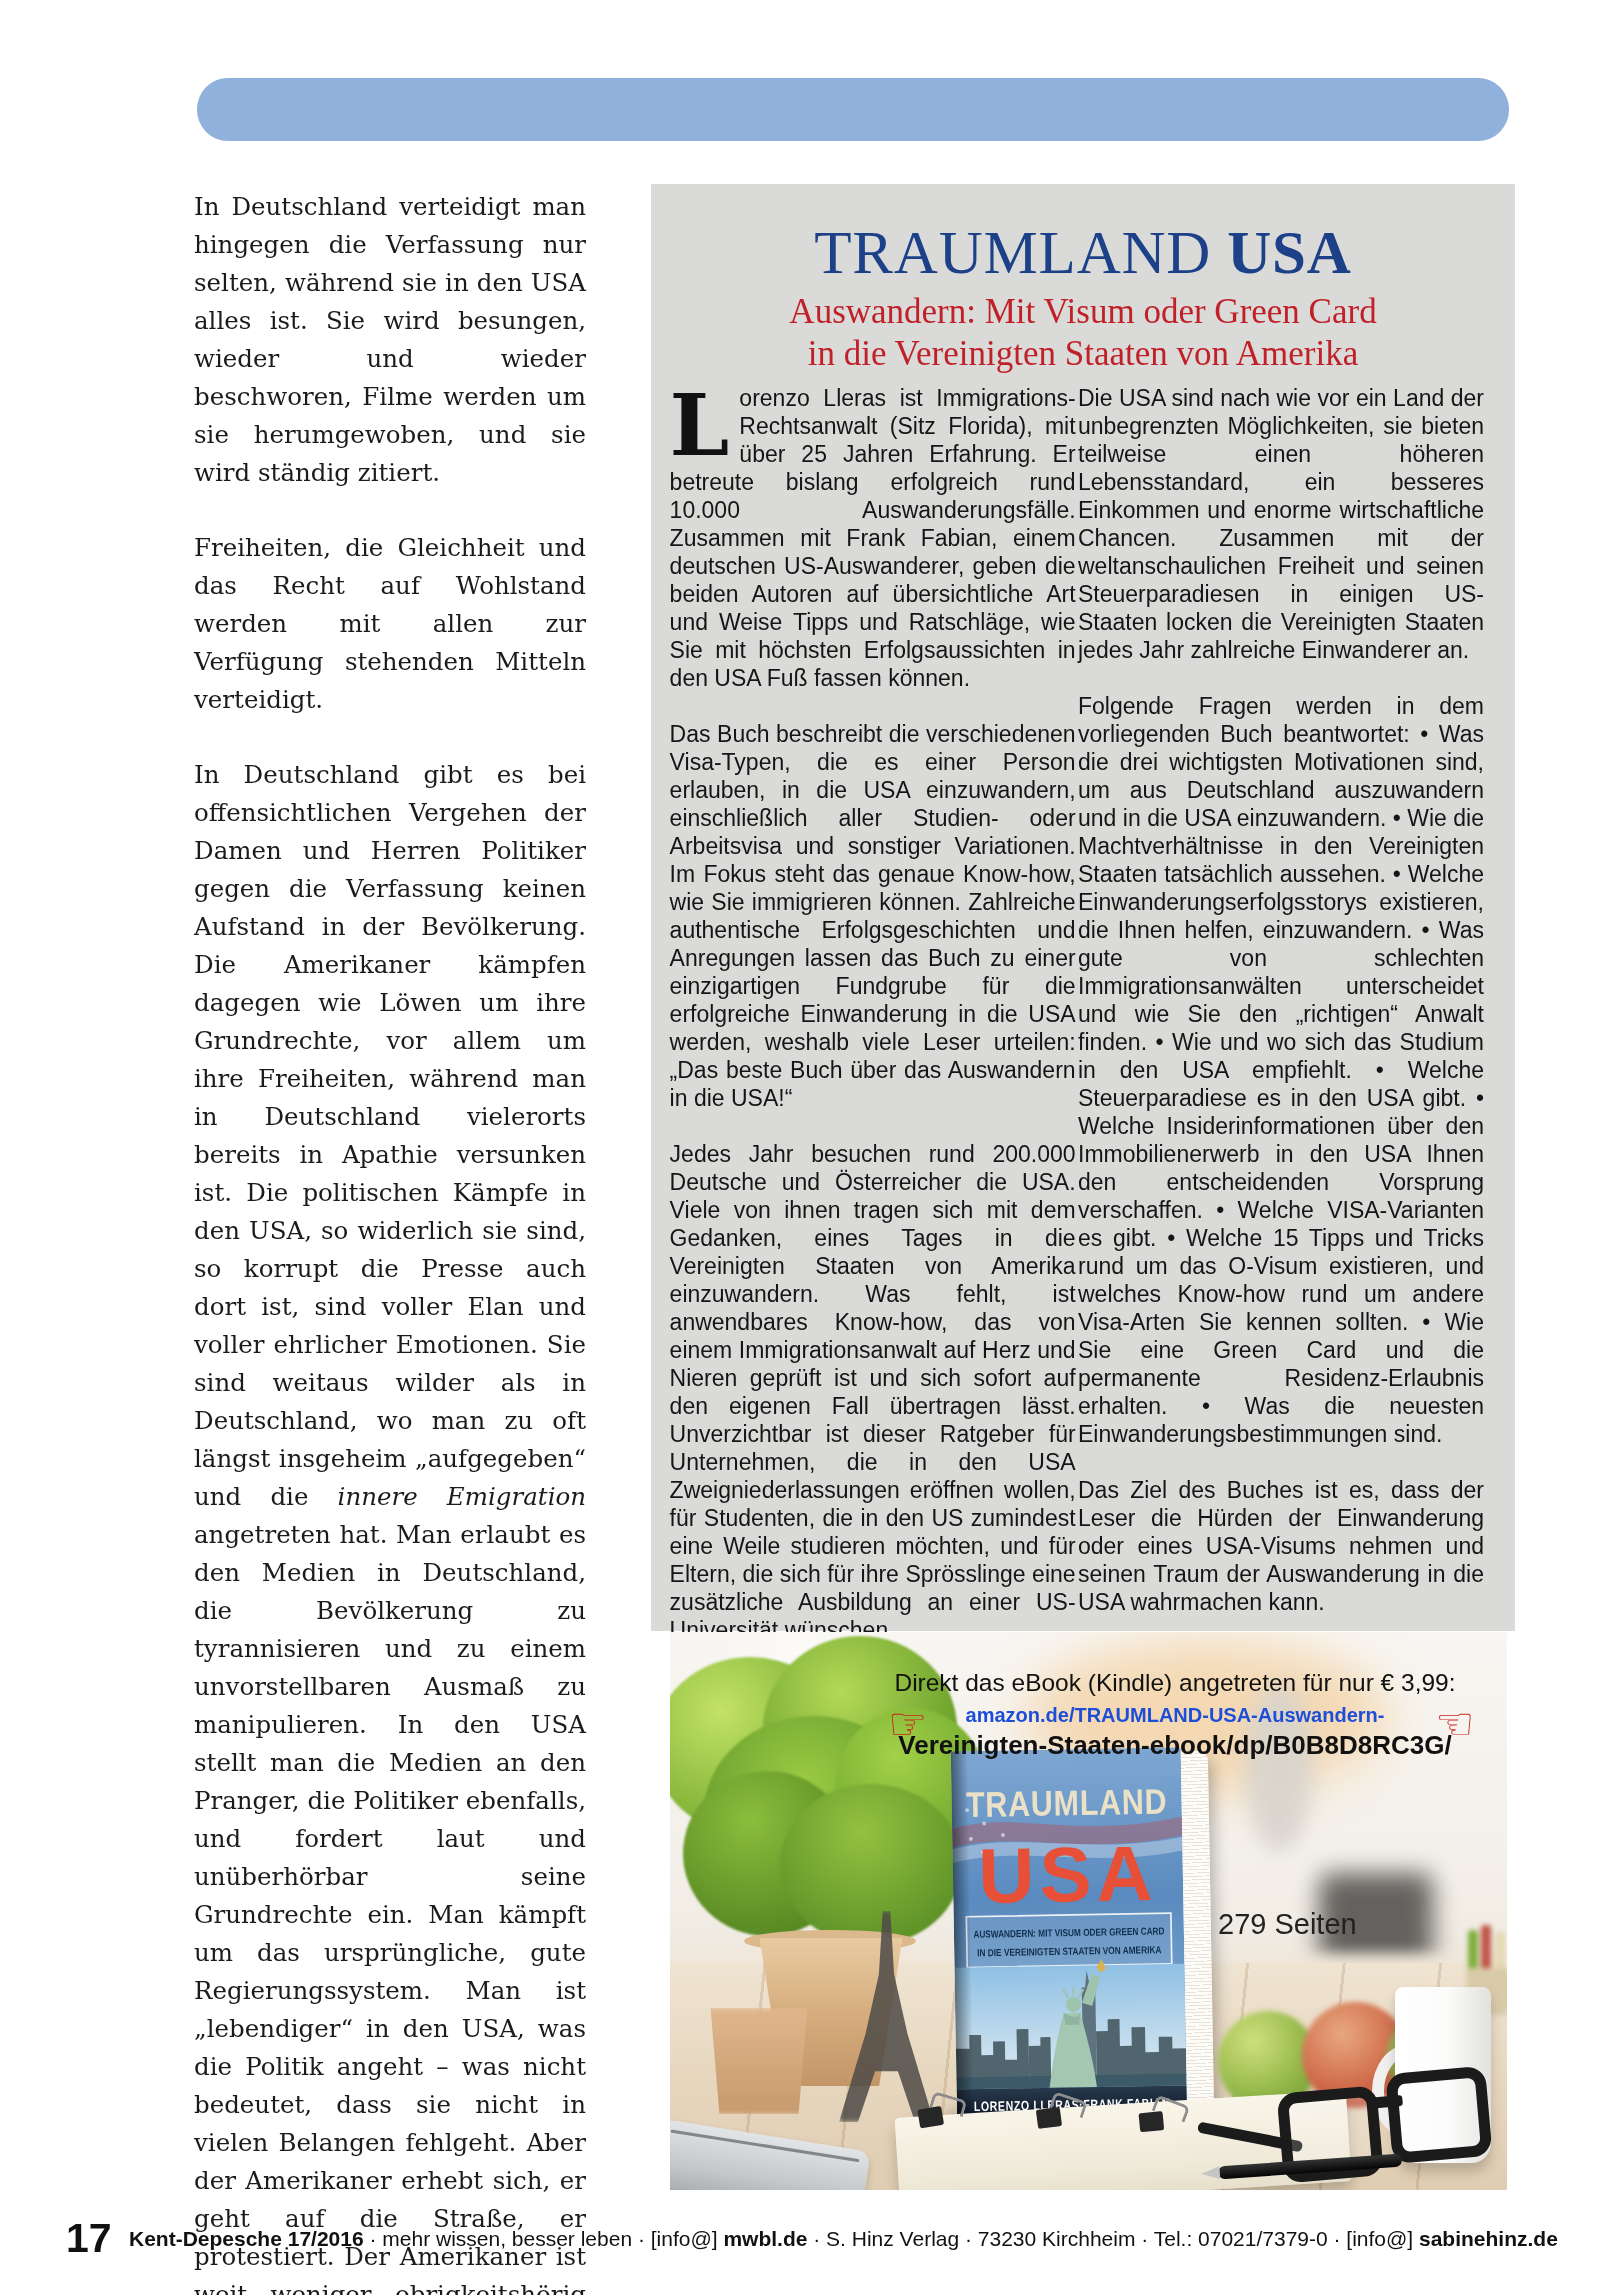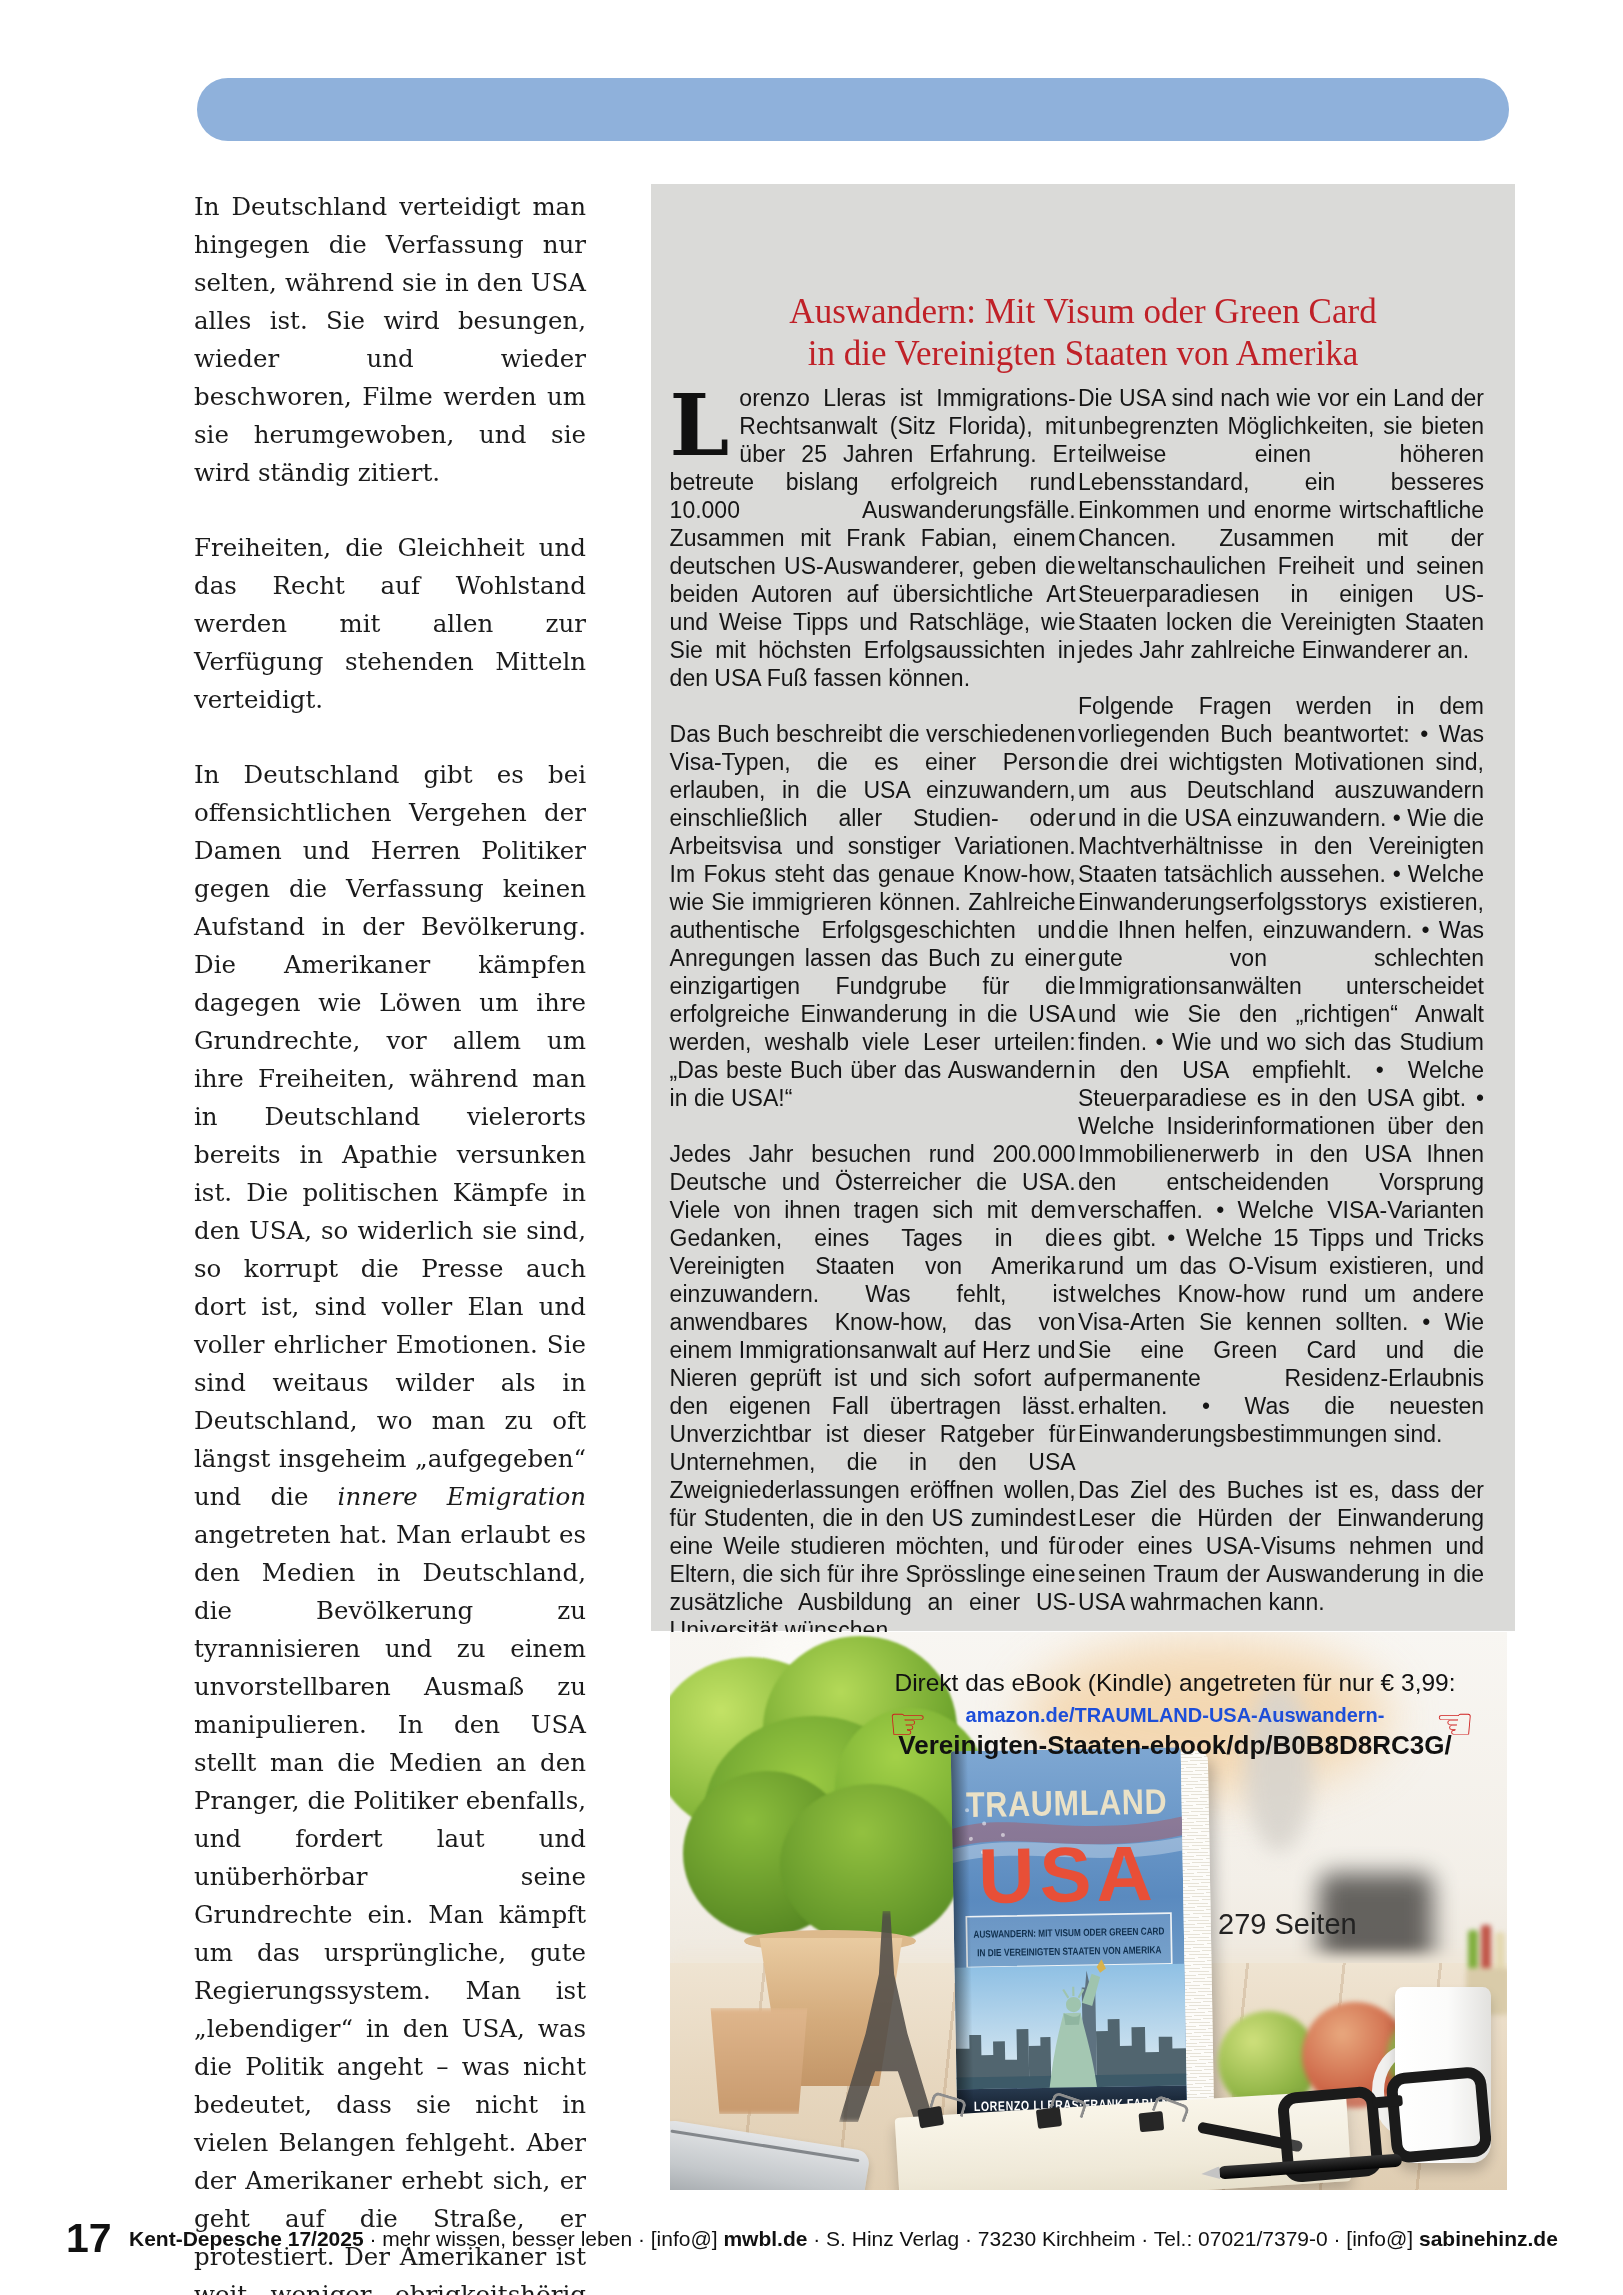--- a/index.html
+++ b/index.html
@@ -132,20 +132,21 @@
 
 <div class="abs bluebar"></div>
 
 <div class="abs leftcol">
   <p>In Deutschland verteidigt man hingegen die Verfassung nur selten, während sie in den USA alles ist. Sie wird besungen, wieder und wieder beschworen, Filme werden um sie herumgewoben, und sie wird ständig zitiert.</p>
   <p>Freiheiten, die Gleichheit und das Recht auf Wohlstand werden mit allen zur Verfügung stehenden Mitteln verteidigt.</p>
   <p><span>In Deutschland gibt es bei offensichtlichen Vergehen der Damen und Herren Politiker gegen die Verfassung keinen Aufstand in der Bevölkerung. Die Amerikaner kämpfen dagegen wie Löwen um ihre Grundrechte, vor allem um ihre Freiheiten, während man in Deutschland vielerorts bereits in Apathie versunken ist. Die politischen Kämpfe in den USA, so widerlich sie sind, so korrupt die Presse auch dort ist, sind voller Elan und voller ehrlicher Emotionen. Sie sind weitaus wilder als in Deutschland, wo man zu oft längst insgeheim „aufgegeben“ und die </span><span class="em-it">innere Emigration</span><span> angetreten hat. Man erlaubt es den Medien in Deutschland, die Bevölkerung zu tyrannisieren und zu einem unvorstellbaren Ausmaß zu manipulieren. In den USA stellt man die Medien an den Pranger, die Politiker ebenfalls, und fordert laut und unüberhörbar seine Grundrechte ein. Man kämpft um das ursprüngliche, gute Regierungssystem. Man ist „lebendiger“ in den USA, was die Politik angeht – was nicht bedeutet, dass sie nicht in vielen Belangen fehlgeht. Aber der Amerikaner erhebt sich, er geht auf die Straße, er protestiert. Der Amerikaner ist weit weniger obrigkeitshörig als der Deutsche. Die Bürokratie, die zahllosen Gesetze und Regelungen, die in Deutschland das Leben ersticken und die</span></p>
 </div>
 
 <div class="abs panel">
+  <div class="gb-title"><span>TRAUMLAND </span><b>USA</b></div>
   <div class="gb-sub">
     <div>Auswandern: Mit Visum oder Green Card</div>
     <div>in die Vereinigten Staaten von Amerika</div>
   </div>
 
   <div class="col col1">
     <p><span class="dropcap">L</span><span>orenzo Lleras ist Immigrations-Rechtsanwalt (Sitz Florida), mit über 25 Jahren Erfahrung. Er betreute bislang erfolgreich rund 10.000 Auswanderungsfälle. Zusammen mit Frank Fabian, einem deutschen US-Auswanderer, geben die beiden Autoren auf übersichtliche Art und Weise Tipps und Ratschläge, wie Sie mit höchsten Erfolgsaussichten in den USA Fuß fassen können.</span></p>
     <p>Das Buch beschreibt die verschiedenen Visa-Typen, die es einer Person erlauben, in die USA einzuwandern, einschließlich aller Studien- oder Arbeitsvisa und sonstiger Variationen. Im Fokus steht das genaue Know-how, wie Sie immigrieren können. Zahlreiche authentische Erfolgsgeschichten und Anregungen lassen das Buch zu einer einzigartigen Fundgrube für die erfolgreiche Einwanderung in die USA werden, weshalb viele Leser urteilen: „Das beste Buch über das Auswandern in die USA!“</p>
     <p>Jedes Jahr besuchen rund 200.000 Deutsche und Österreicher die USA. Viele von ihnen tragen sich mit dem Gedanken, eines Tages in die Vereinigten Staaten von Amerika einzuwandern. Was fehlt, ist anwendbares Know-how, das von einem Immigrationsanwalt auf Herz und Nieren geprüft ist und sich sofort auf den eigenen Fall übertragen lässt. Unverzichtbar ist dieser Ratgeber für Unternehmen, die in den USA Zweigniederlassungen eröffnen wollen, für Studenten, die in den US zumindest eine Weile studieren möchten, und für Eltern, die sich für ihre Sprösslinge eine zusätzliche Ausbildung an einer US-Universität wünschen.</p>
   </div>
@@ -280,14 +281,14 @@
   <div class="abs phone"></div>
   <div class="abs glasses">
     <div class="temple"></div>
     <div class="lens lens1"></div>
     <div class="lens lens2"></div>
     <div class="bridge"></div>
   </div>
 </div>
 
 <div class="abs pageno">17</div>
-<div class="abs footline"><b>Kent-Depesche 17/2025</b><span> · mehr wissen, besser leben · [info@] </span><b>mwbl.de</b><span> · S. Hinz Verlag · 73230 Kirchheim · Tel.: 07021/7379-0 · [info@] </span><b>sabinehinz.de</b></div>
+<div class="abs footline"><b>Kent-Depesche 17/2016</b><span> · mehr wissen, besser leben · [info@] </span><b>mwbl.de</b><span> · S. Hinz Verlag · 73230 Kirchheim · Tel.: 07021/7379-0 · [info@] </span><b>sabinehinz.de</b></div>
 
 
 </body></html>

